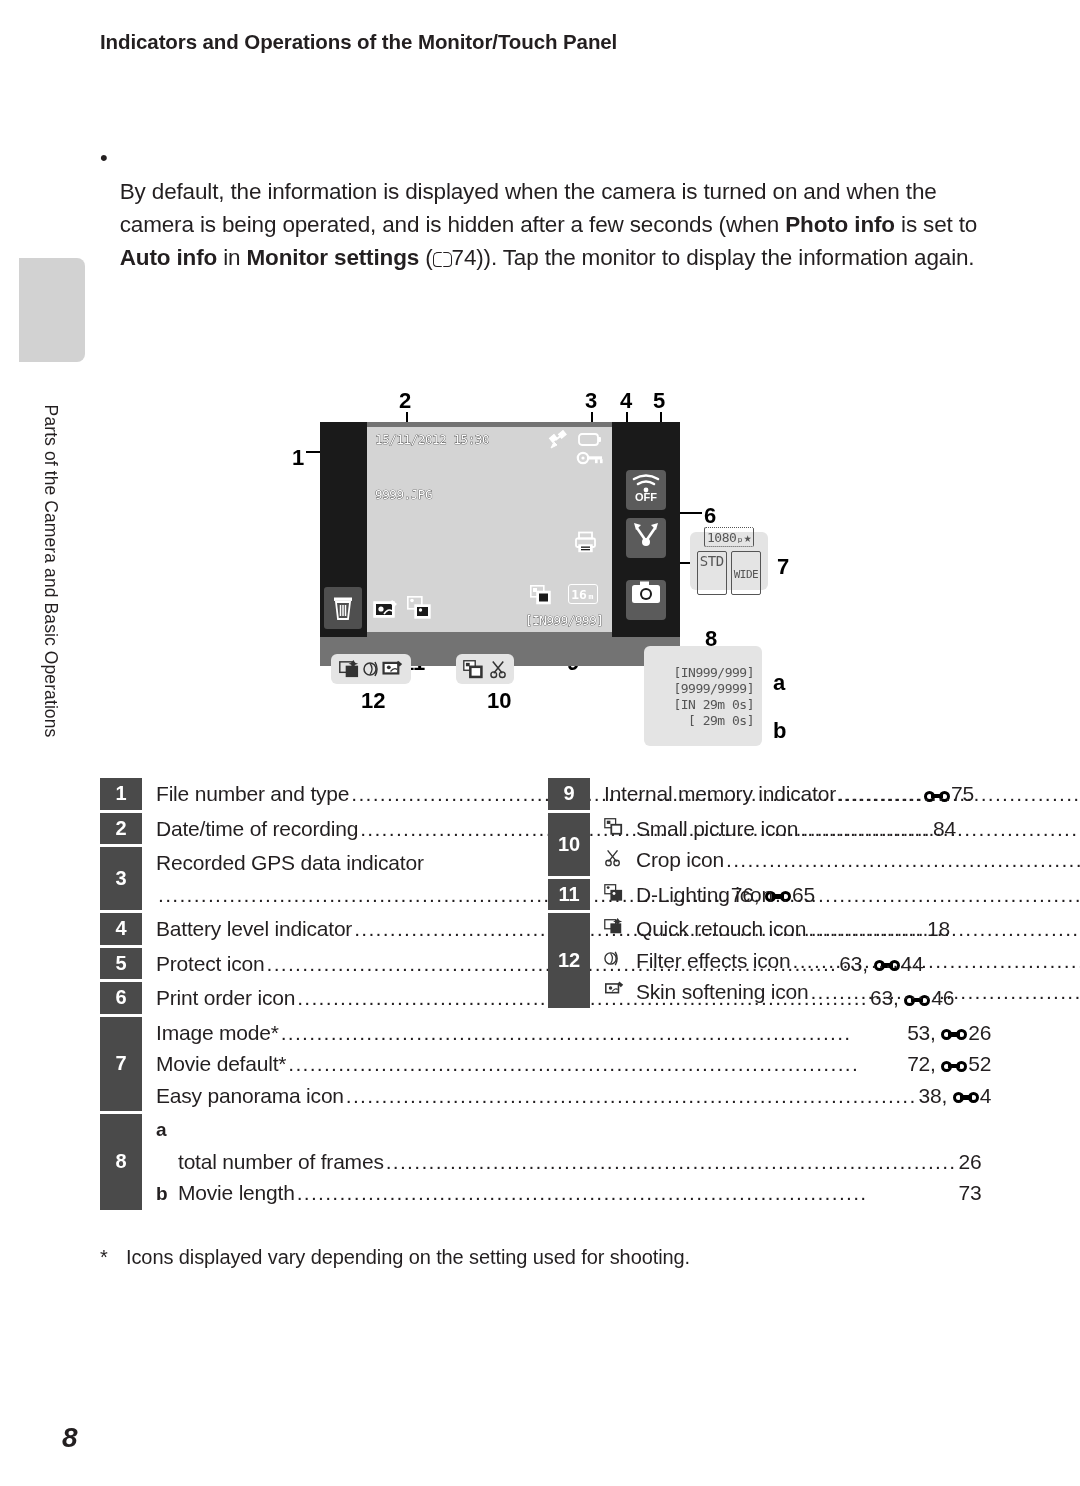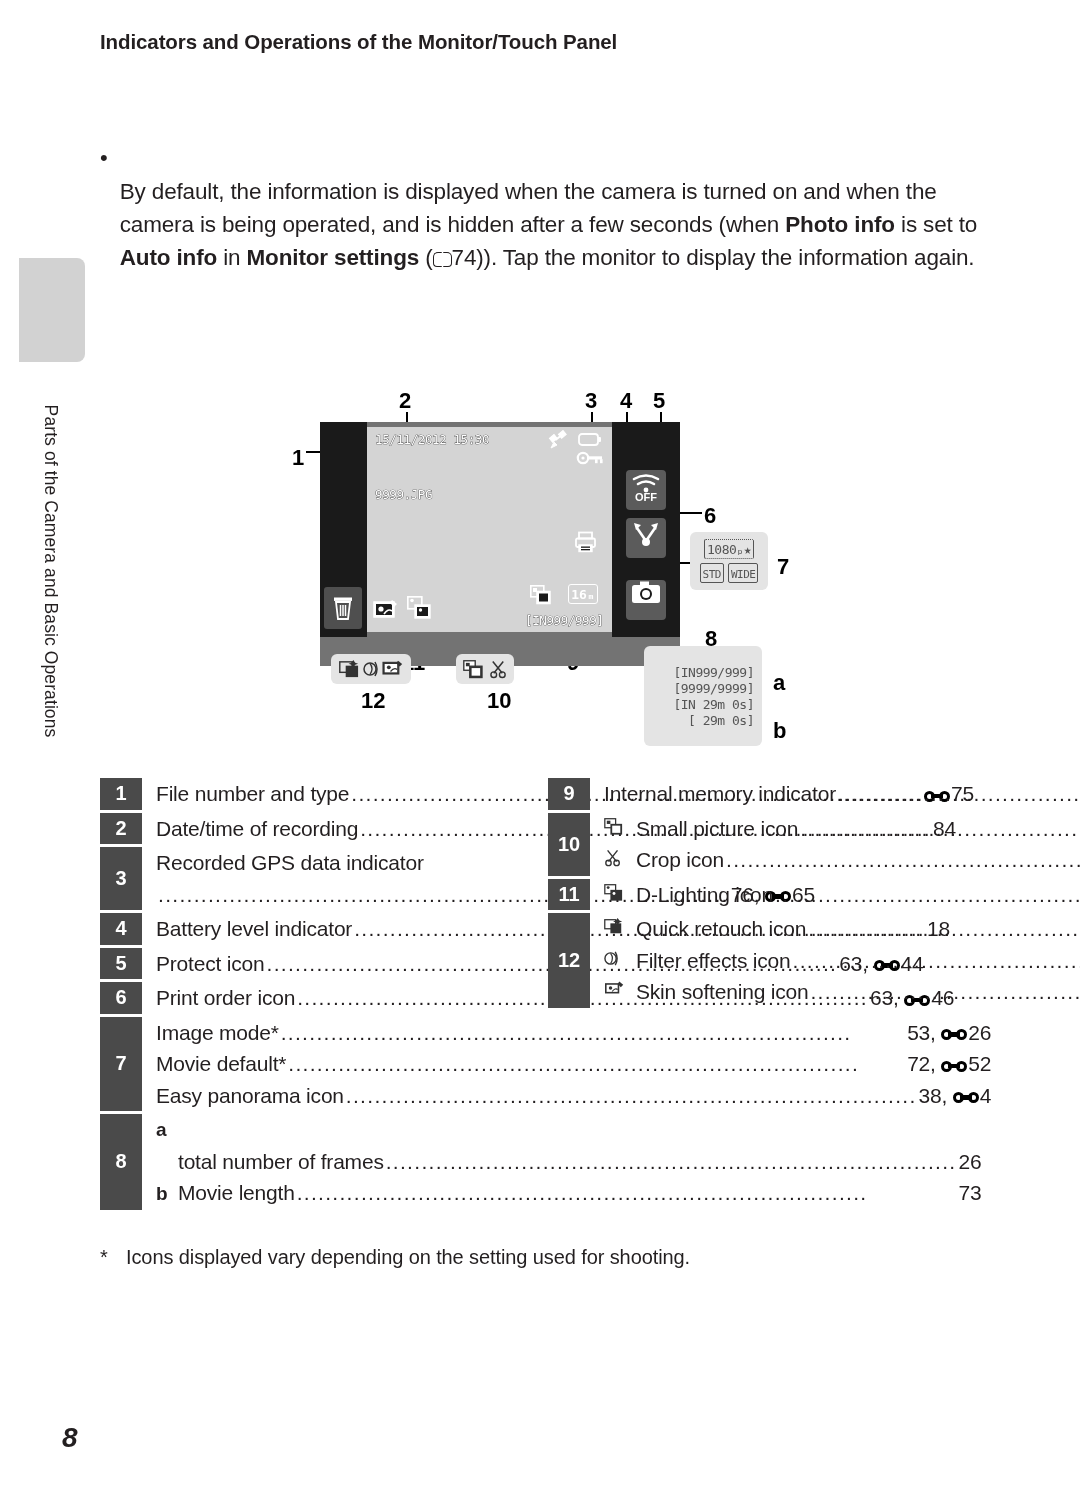--- a/index.html
+++ b/index.html
@@ -342,23 +342,23 @@
     </div>
 
     <div class="gbox" style="left:410px; top:144px; width:78px; height:58px; flex-direction:column; gap:4px;">
       <div style="display:flex; align-items:center; gap:2px;">
         <span style="border:1.5px solid #555; border-top-style:dotted; border-bottom-style:dotted; padding:0 2px; border-radius:2px;">
           <span class="gboxlbl">1080ₚ★</span>
         </span>
       </div>
       <div style="display:flex; gap:4px;">
         <span style="border:1.4px solid #555; border-radius:2px; padding:0 2px;">
-          <span class="gboxlbl" style="font-size:11px;">STD</span>
+          <span class="gboxlbl" style="font-size:14px;">STD</span>
         </span>
-        <span style="border:1.4px solid #555; border-radius:2px; padding:0 2px;">
+        <span style="border:1.4px solid #555; border-radius:2px; padding:12px 2px;">
           <span class="gboxlbl" style="font-size:11px;">WIDE</span>
         </span>
       </div>
     </div>
 
     <div class="gbox" style="left:364px; top:258px; width:118px; height:100px; flex-direction:column; align-items:flex-end; padding:6px 8px 6px 4px; gap:1px;">
       <span class="gboxlbl">[IN999/999]</span>
       <span class="gboxlbl">[9999/9999]</span>
       <span class="gboxlbl">[IN  29m  0s]</span>
       <span class="gboxlbl">[     29m  0s]</span>

